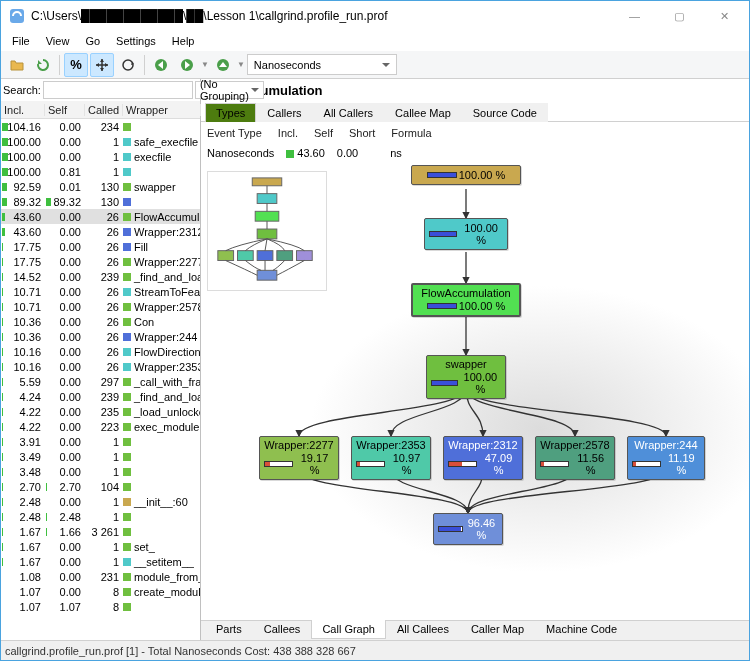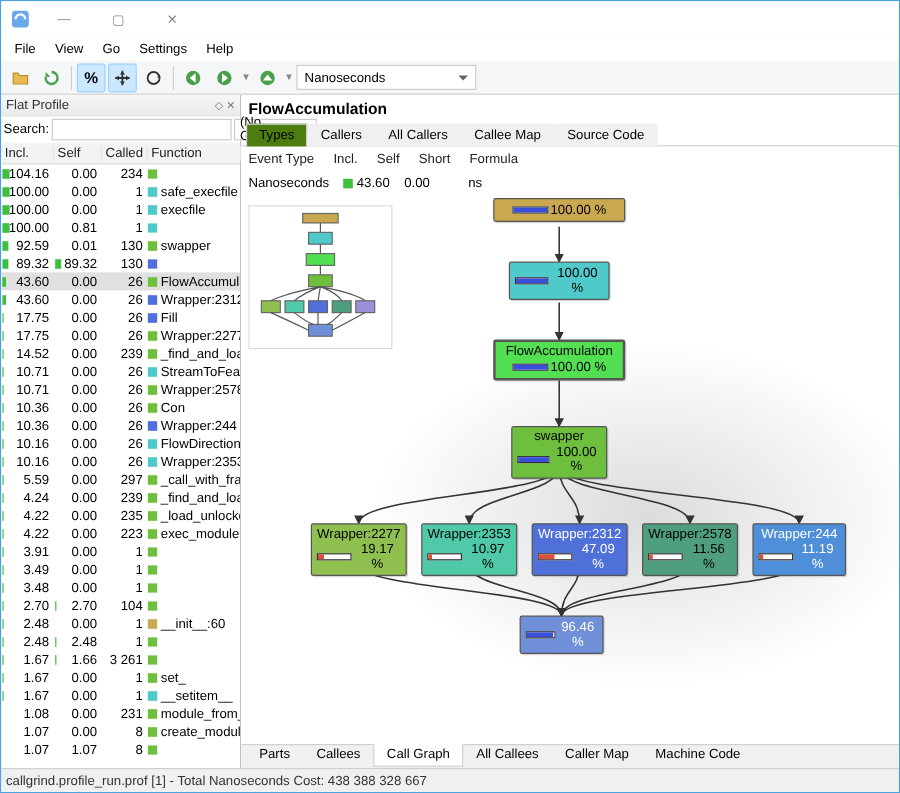--- a/index.html
+++ b/index.html
@@ -61,20 +61,21 @@
 </head>
 <body>
 
 <div class="titlebar">
   <span class="app-icon">
     <svg viewBox="0 0 16 16">
         <rect x="1" y="1" width="14" height="14" rx="3" fill="#6aa9e9"></rect>
         <path d="M4 8a4 4 0 0 1 8 0" stroke="#fff" fill="none" stroke-width="2"></path>
       </svg>
   </span>
+  <span class="title">C:\Users\████████████\██\Lesson 1\callgrind.profile_run.prof</span>
   <div class="win-btn">
       <span>—</span>
     </div>
   <div class="win-btn">
       <span>▢</span>
     </div>
   <div class="win-btn">
       <span>✕</span>
     </div>
 </div>
@@ -137,36 +138,32 @@
     </div>
   <span style="font-size:8px;color:#888">▼</span>
   <div class="tool-combo">
       <span>Nanoseconds</span>
     </div>
 </div>
 
 <div class="body-split">
 
   <div class="left-pane">
-    <div class="pane-header">
-      <span>Flat Profile</span>
-      <span class="pin">◇ ✕</span>
-    </div>
     <div class="search-row">
       <span>Search:</span>
       <input value="" style="">
       <div class="group-combo">
           <span>(No Grouping)</span>
         </div>
     </div>
     <div class="list-head" id="list-head">
         <div>Incl.</div>
         <div>Self</div>
         <div>Called</div>
-        <div>Function</div>
+        <div>Wrapper</div>
       </div>
     <div class="list-body" id="list-body">
         <div class="list-row">
           <div class="num"><span class="bar" style="width:6px;background:#3fbf3f"></span>104.16</div>
           <div class="num">0.00</div>
           <div class="num">234</div>
           <div class="func">
             <span class="swatch" style="background:#6fbf3f"></span>
             <span><built-in meth<="" span=""></built-in></span>
           </div>

